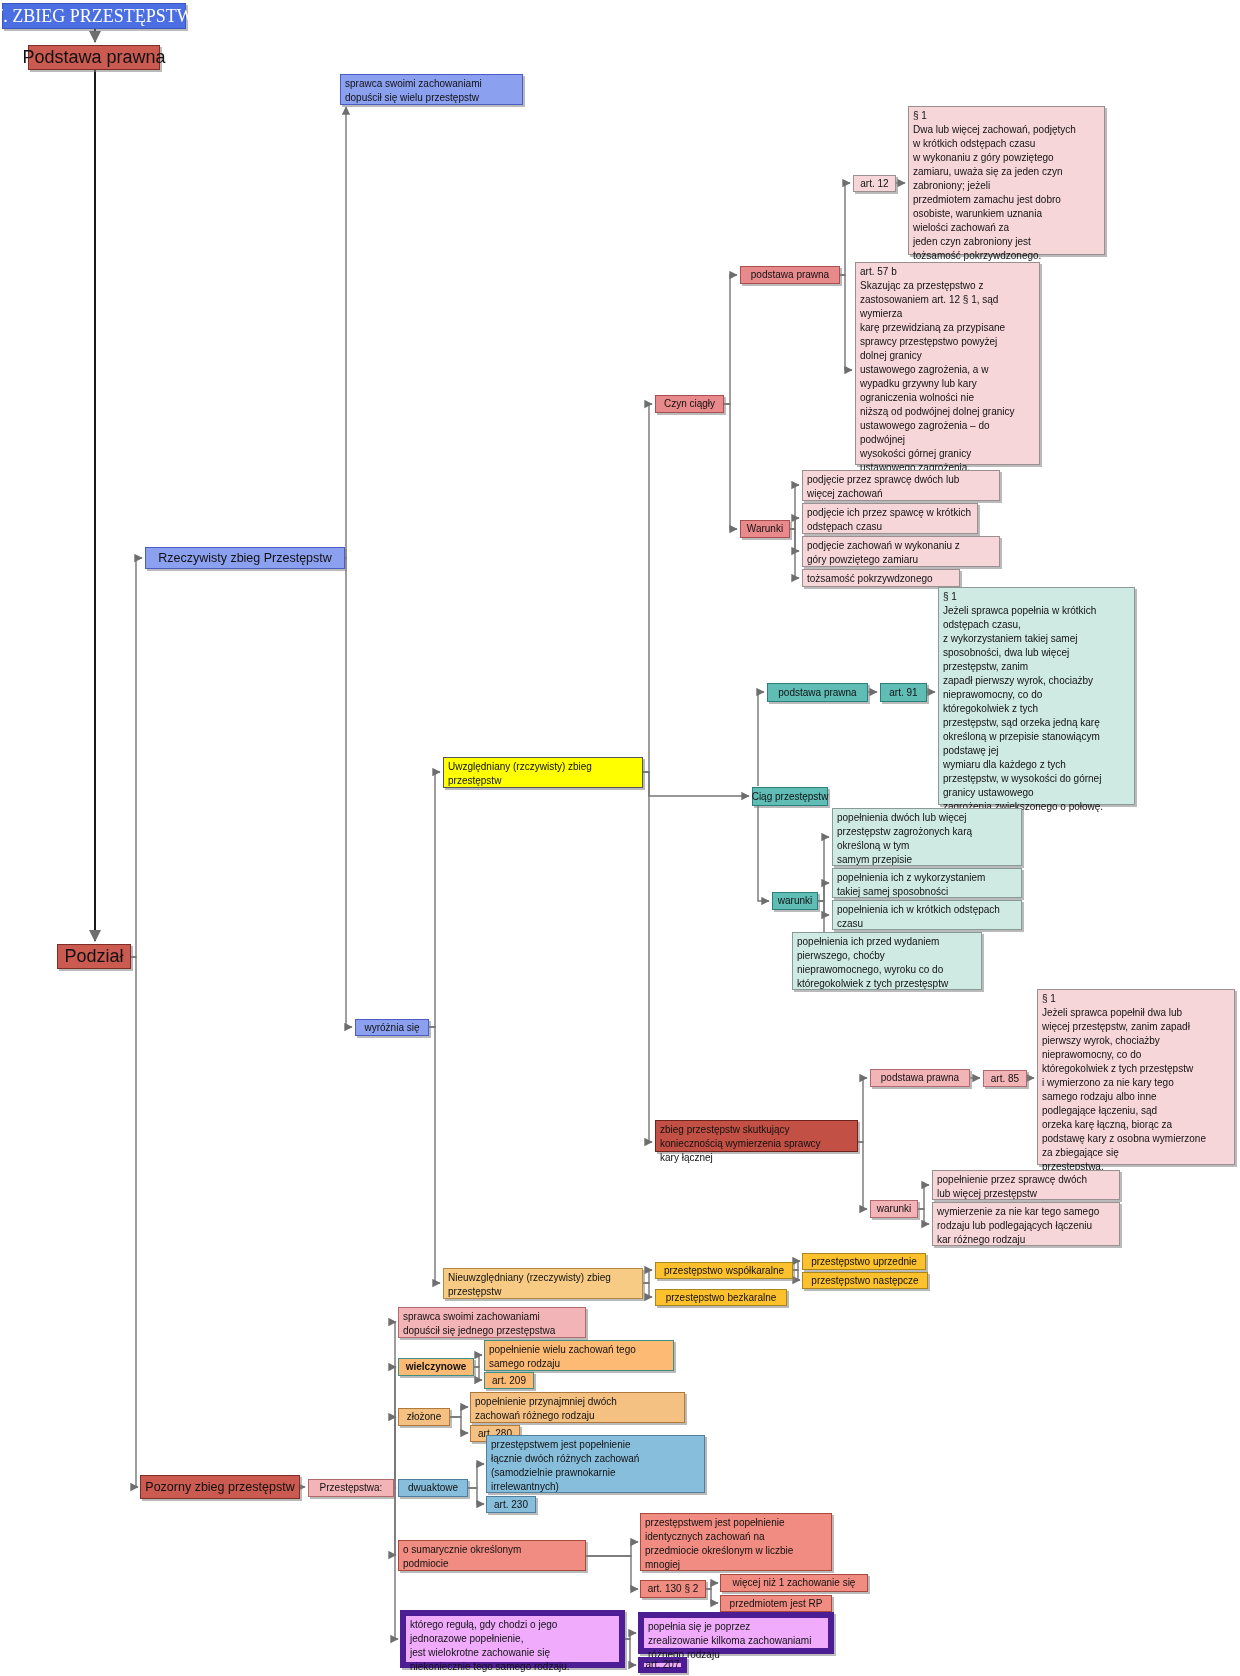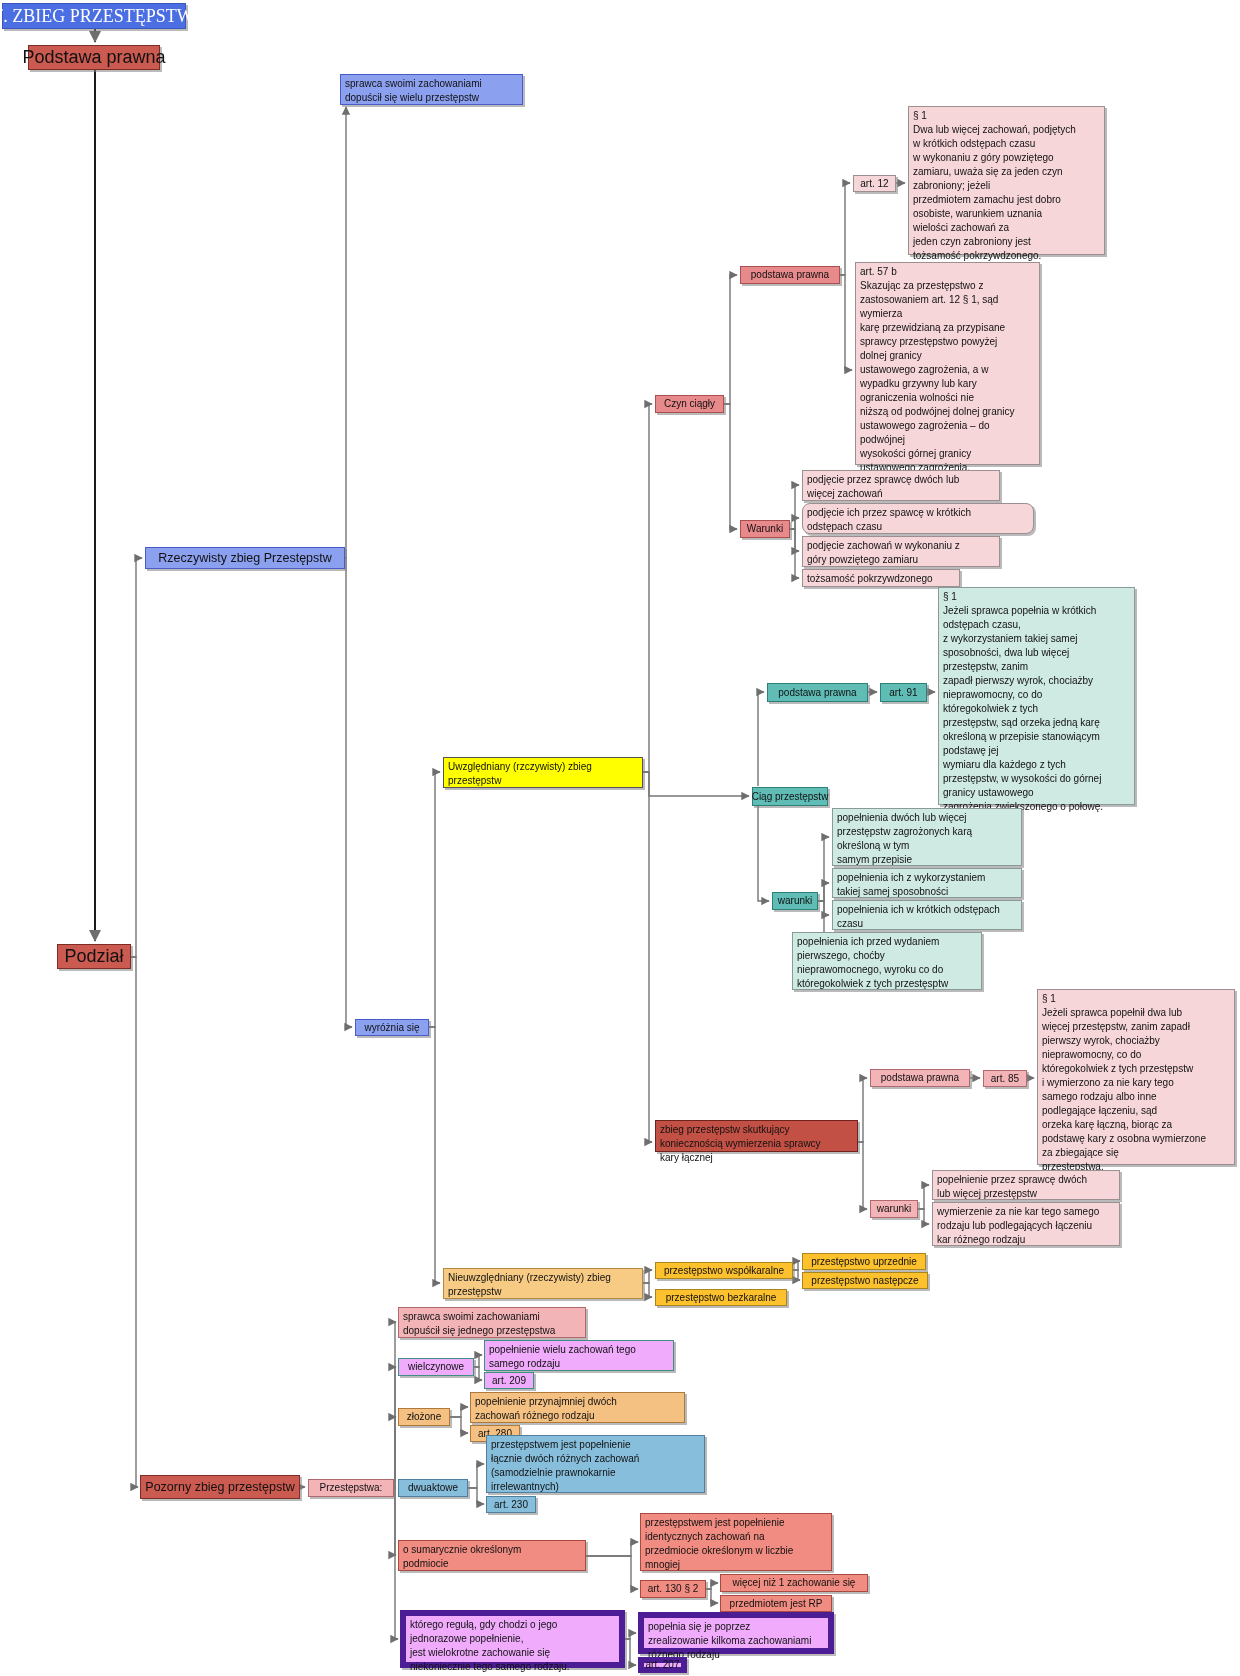--- a/index.html
+++ b/index.html
@@ -24,21 +24,21 @@
   .c-blue{background:#8ca0f0;border:1.5px solid #4a5cc8;}
   .c-salmon{background:#e8898b;border:1.5px solid #a84f4f;}
   .c-pink{background:#f7d6da;border:1px solid #9b8f91;}
   .c-teal{background:#5fbdb6;border:1.5px solid #2d7f79;}
   .c-tealL{background:#cfe9e3;border:1px solid #8a9a96;}
   .c-yellow{background:#ffff00;border:1.5px solid #555;}
   .c-darkred{background:#c35044;border:1.5px solid #6e241c;}
   .c-pinkM{background:#f3b4b8;border:1px solid #b06a6e;}
   .c-orangeB{background:#fdc12e;border:1px solid #a8861c;}
   .c-orangeS{background:#f7cb84;border:1px solid #b08a40;}
-  .c-tealM{background:#f0abfc;border:1px solid #3f8f83;}
+  .c-tealM{background:#fdba74;border:1px solid #3f8f83;}
   .c-orangeM{background:#f5c183;border:1px solid #b0793a;}
   .c-blueM{background:#87bedc;border:1px solid #4f7f9c;}
   .c-salmonM{background:#f18c82;border:1px solid #a84a3f;}
   .c-purple{background:#f0abfc;border:6px solid #4c1d95;}
 </style>
 </head>
 <body>
 
 <svg id="edges" viewBox="0 0 1240 1676">
   <defs>
@@ -140,21 +140,21 @@
 wypadku grzywny lub kary
 ograniczenia wolności nie
 niższą od podwójnej dolnej granicy
 ustawowego zagrożenia – do
 podwójnej
 wysokości górnej granicy
 ustawowego zagrożenia.</div>
 <div class="n ctr c-salmon" style="left:740px;top:520px;width:50px;height:18px;">Warunki</div>
 <div class="n c-pink" style="left:802px;top:470px;width:198px;height:31px;">podjęcie przez sprawcę dwóch lub
 więcej zachowań</div>
-<div class="n c-pink" style="left:802px;top:503px;width:232px;height:31px;border-radius:8px;">podjęcie ich przez spawcę w krótkich
+<div class="n c-pink" style="left:802px;top:503px;width:176px;height:31px;">podjęcie ich przez spawcę w krótkich
 odstępach czasu</div>
 <div class="n c-pink" style="left:802px;top:536px;width:198px;height:31px;">podjęcie zachowań w wykonaniu z
 góry powziętego zamiaru</div>
 <div class="n c-pink" style="left:802px;top:569px;width:158px;height:18px;">tożsamość pokrzywdzonego</div>
 
 <div class="n ctr c-teal" style="left:752px;top:787px;width:76px;height:19px;">Ciąg przestępstw</div>
 <div class="n ctr c-teal" style="left:767px;top:683px;width:101px;height:19px;">podstawa prawna</div>
 <div class="n ctr c-teal" style="left:880px;top:683px;width:47px;height:19px;">art. 91</div>
 <div class="n c-tealL" style="left:938px;top:587px;width:197px;height:218px;">§ 1
 Jeżeli sprawca popełnia w krótkich
@@ -216,21 +216,21 @@
 <div class="n ctr c-orangeB" style="left:655px;top:1262px;width:138px;height:17px;">przestępstwo współkaralne</div>
 <div class="n ctr c-orangeB" style="left:802px;top:1253px;width:124px;height:17px;">przestępstwo uprzednie</div>
 <div class="n ctr c-orangeB" style="left:802px;top:1272px;width:126px;height:17px;">przestępstwo następcze</div>
 <div class="n ctr c-orangeB" style="left:655px;top:1289px;width:132px;height:17px;">przestępstwo bezkaralne</div>
 
 <div class="n ctr f12 c-red" style="left:140px;top:1475px;width:160px;height:24px;">Pozorny zbieg przestępstw</div>
 <div class="n ctr c-pinkM" style="left:308px;top:1479px;width:86px;height:18px;">Przestępstwa:</div>
 <div class="n c-pinkM" style="left:398px;top:1307px;width:188px;height:31px;">sprawca swoimi zachowaniami
 dopuścił się jednego przestępstwa</div>
 
-<div class="n ctr c-tealM" style="left:398px;top:1358px;width:76px;height:18px;">wielczynowe</div>
+<div class="n ctr c-tealM" style="left:398px;top:1358px;width:76px;height:18px;font-weight:bold;">wielczynowe</div>
 <div class="n c-tealM" style="left:484px;top:1340px;width:190px;height:31px;">popełnienie wielu zachowań tego
 samego rodzaju</div>
 <div class="n ctr c-tealM" style="left:484px;top:1372px;width:50px;height:17px;">art. 209</div>
 
 <div class="n ctr c-orangeM" style="left:398px;top:1408px;width:52px;height:18px;">złożone</div>
 <div class="n c-orangeM" style="left:470px;top:1392px;width:215px;height:31px;">popełnienie przynajmniej dwóch
 zachowań różnego rodzaju</div>
 <div class="n ctr c-orangeM" style="left:470px;top:1425px;width:50px;height:17px;">art. 280</div>
 
 <div class="n ctr c-blueM" style="left:398px;top:1479px;width:70px;height:18px;">dwuaktowe</div>

